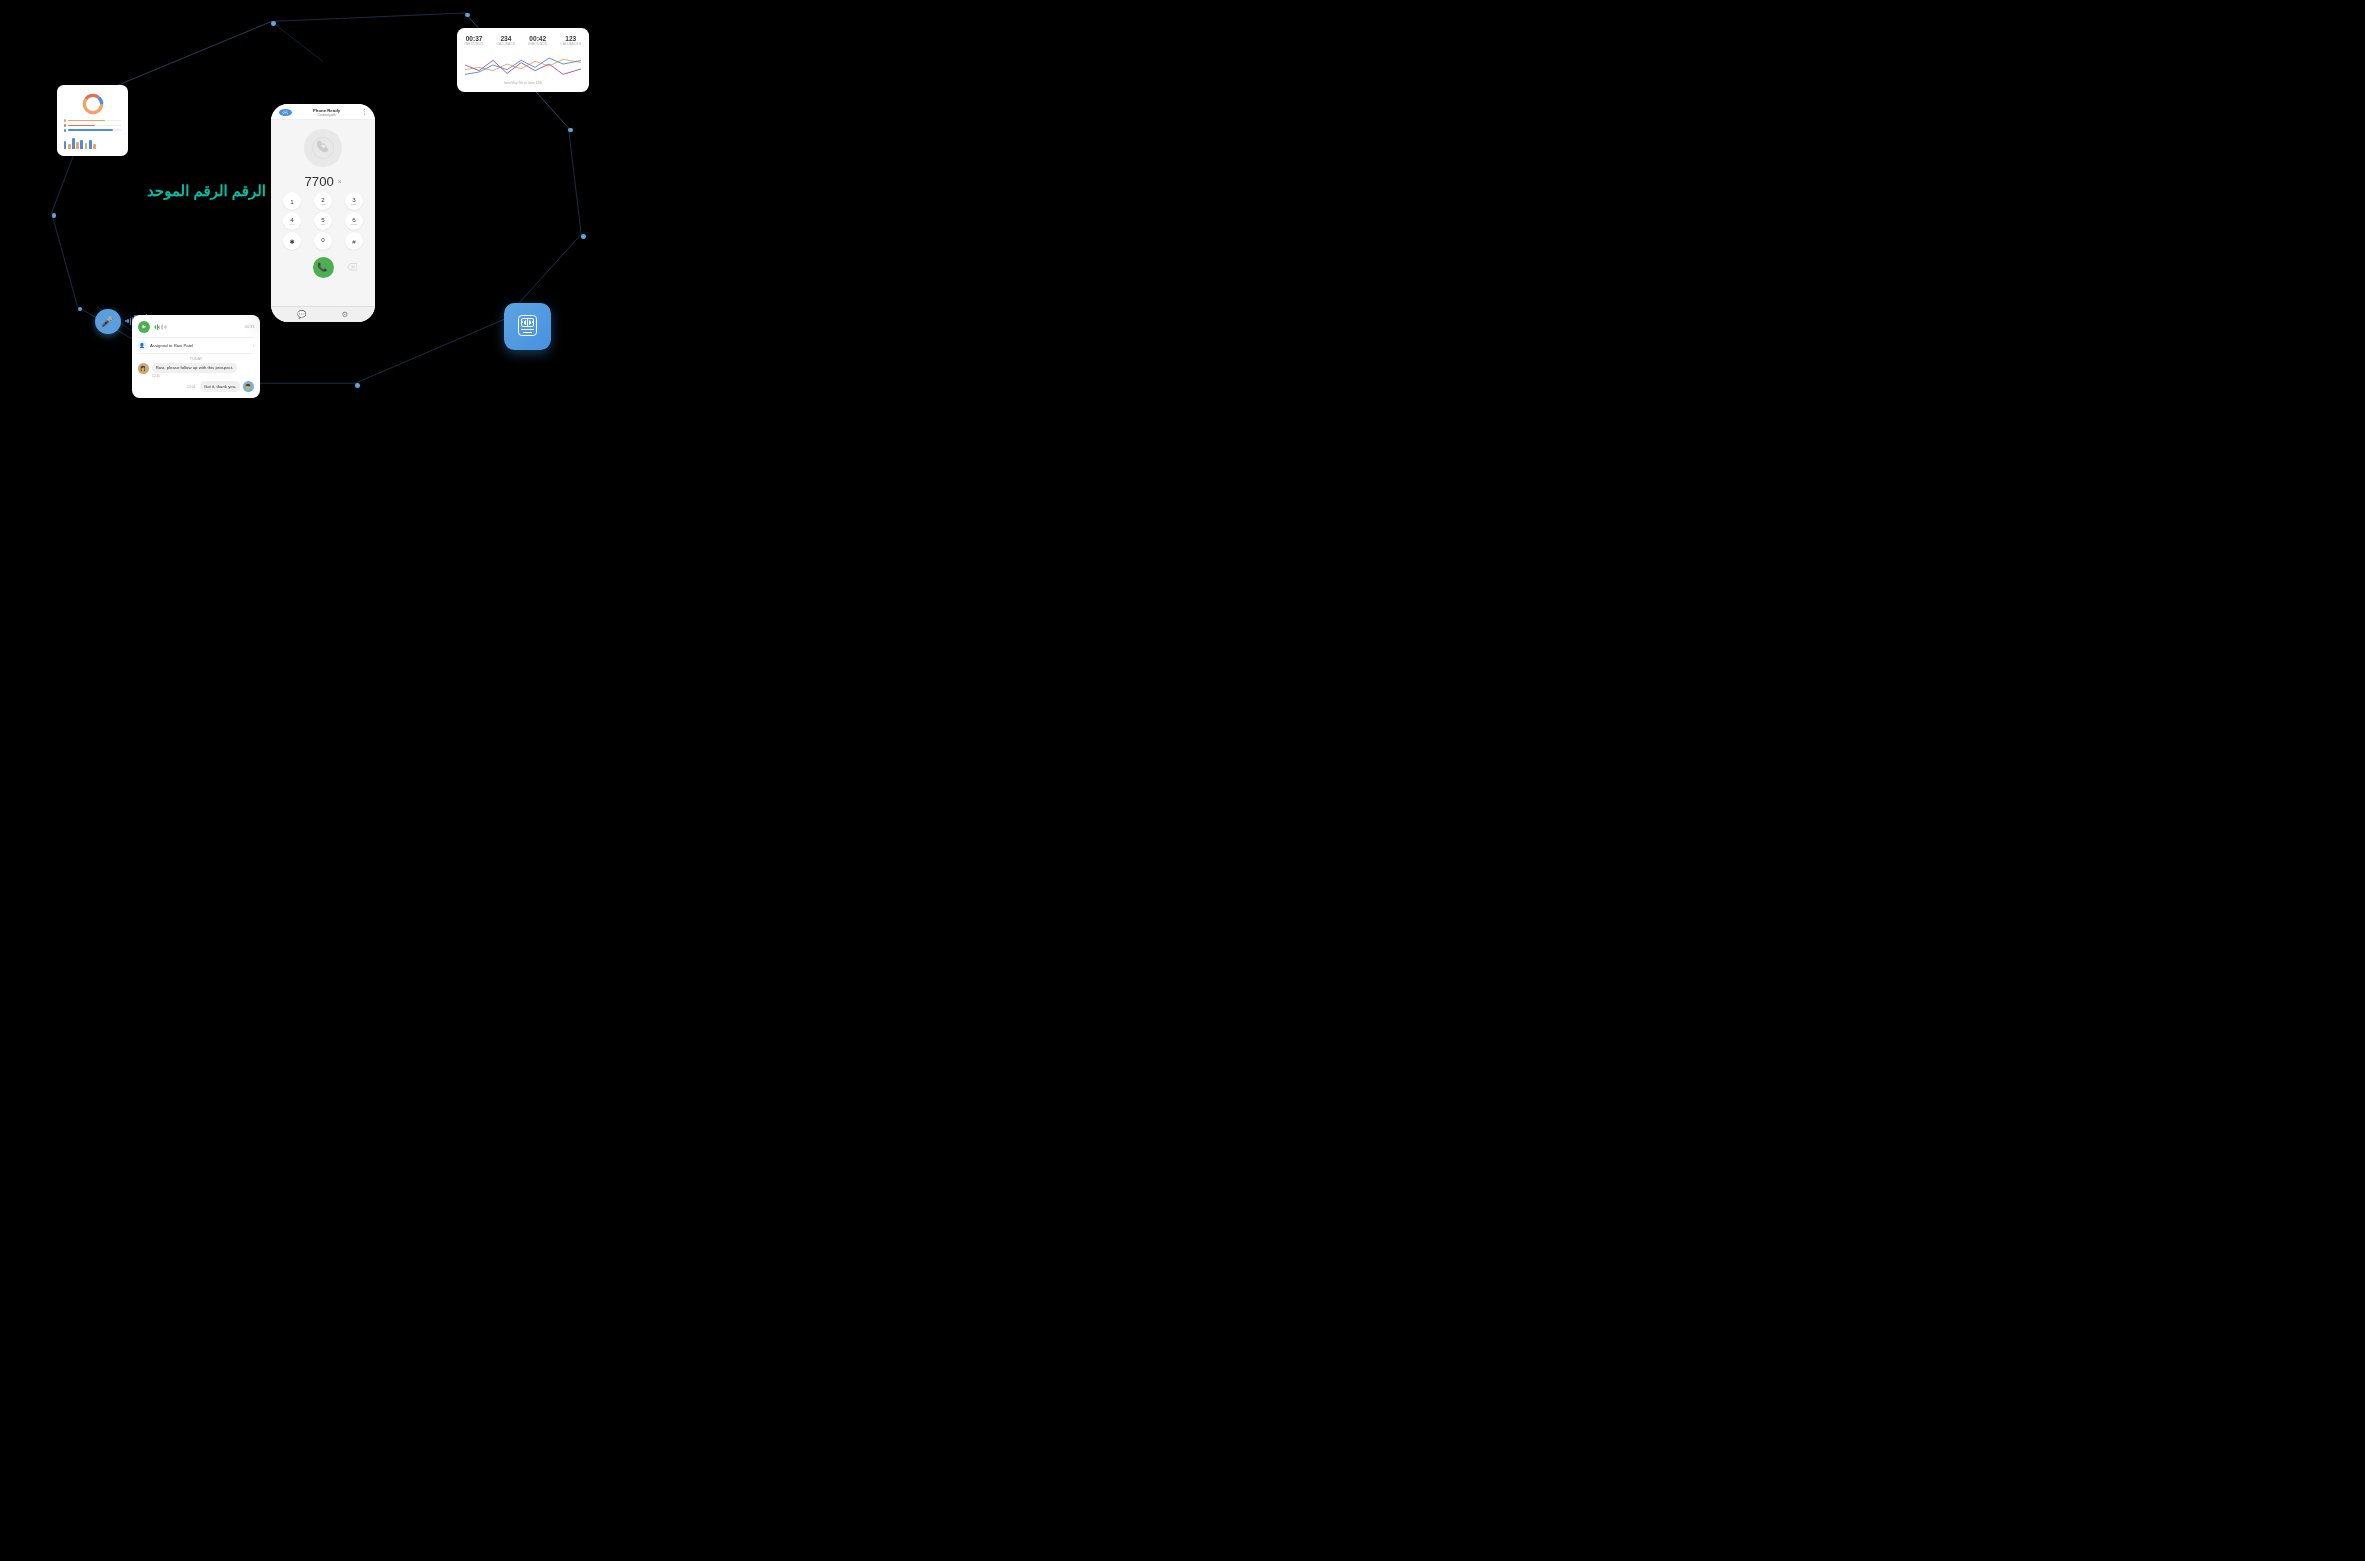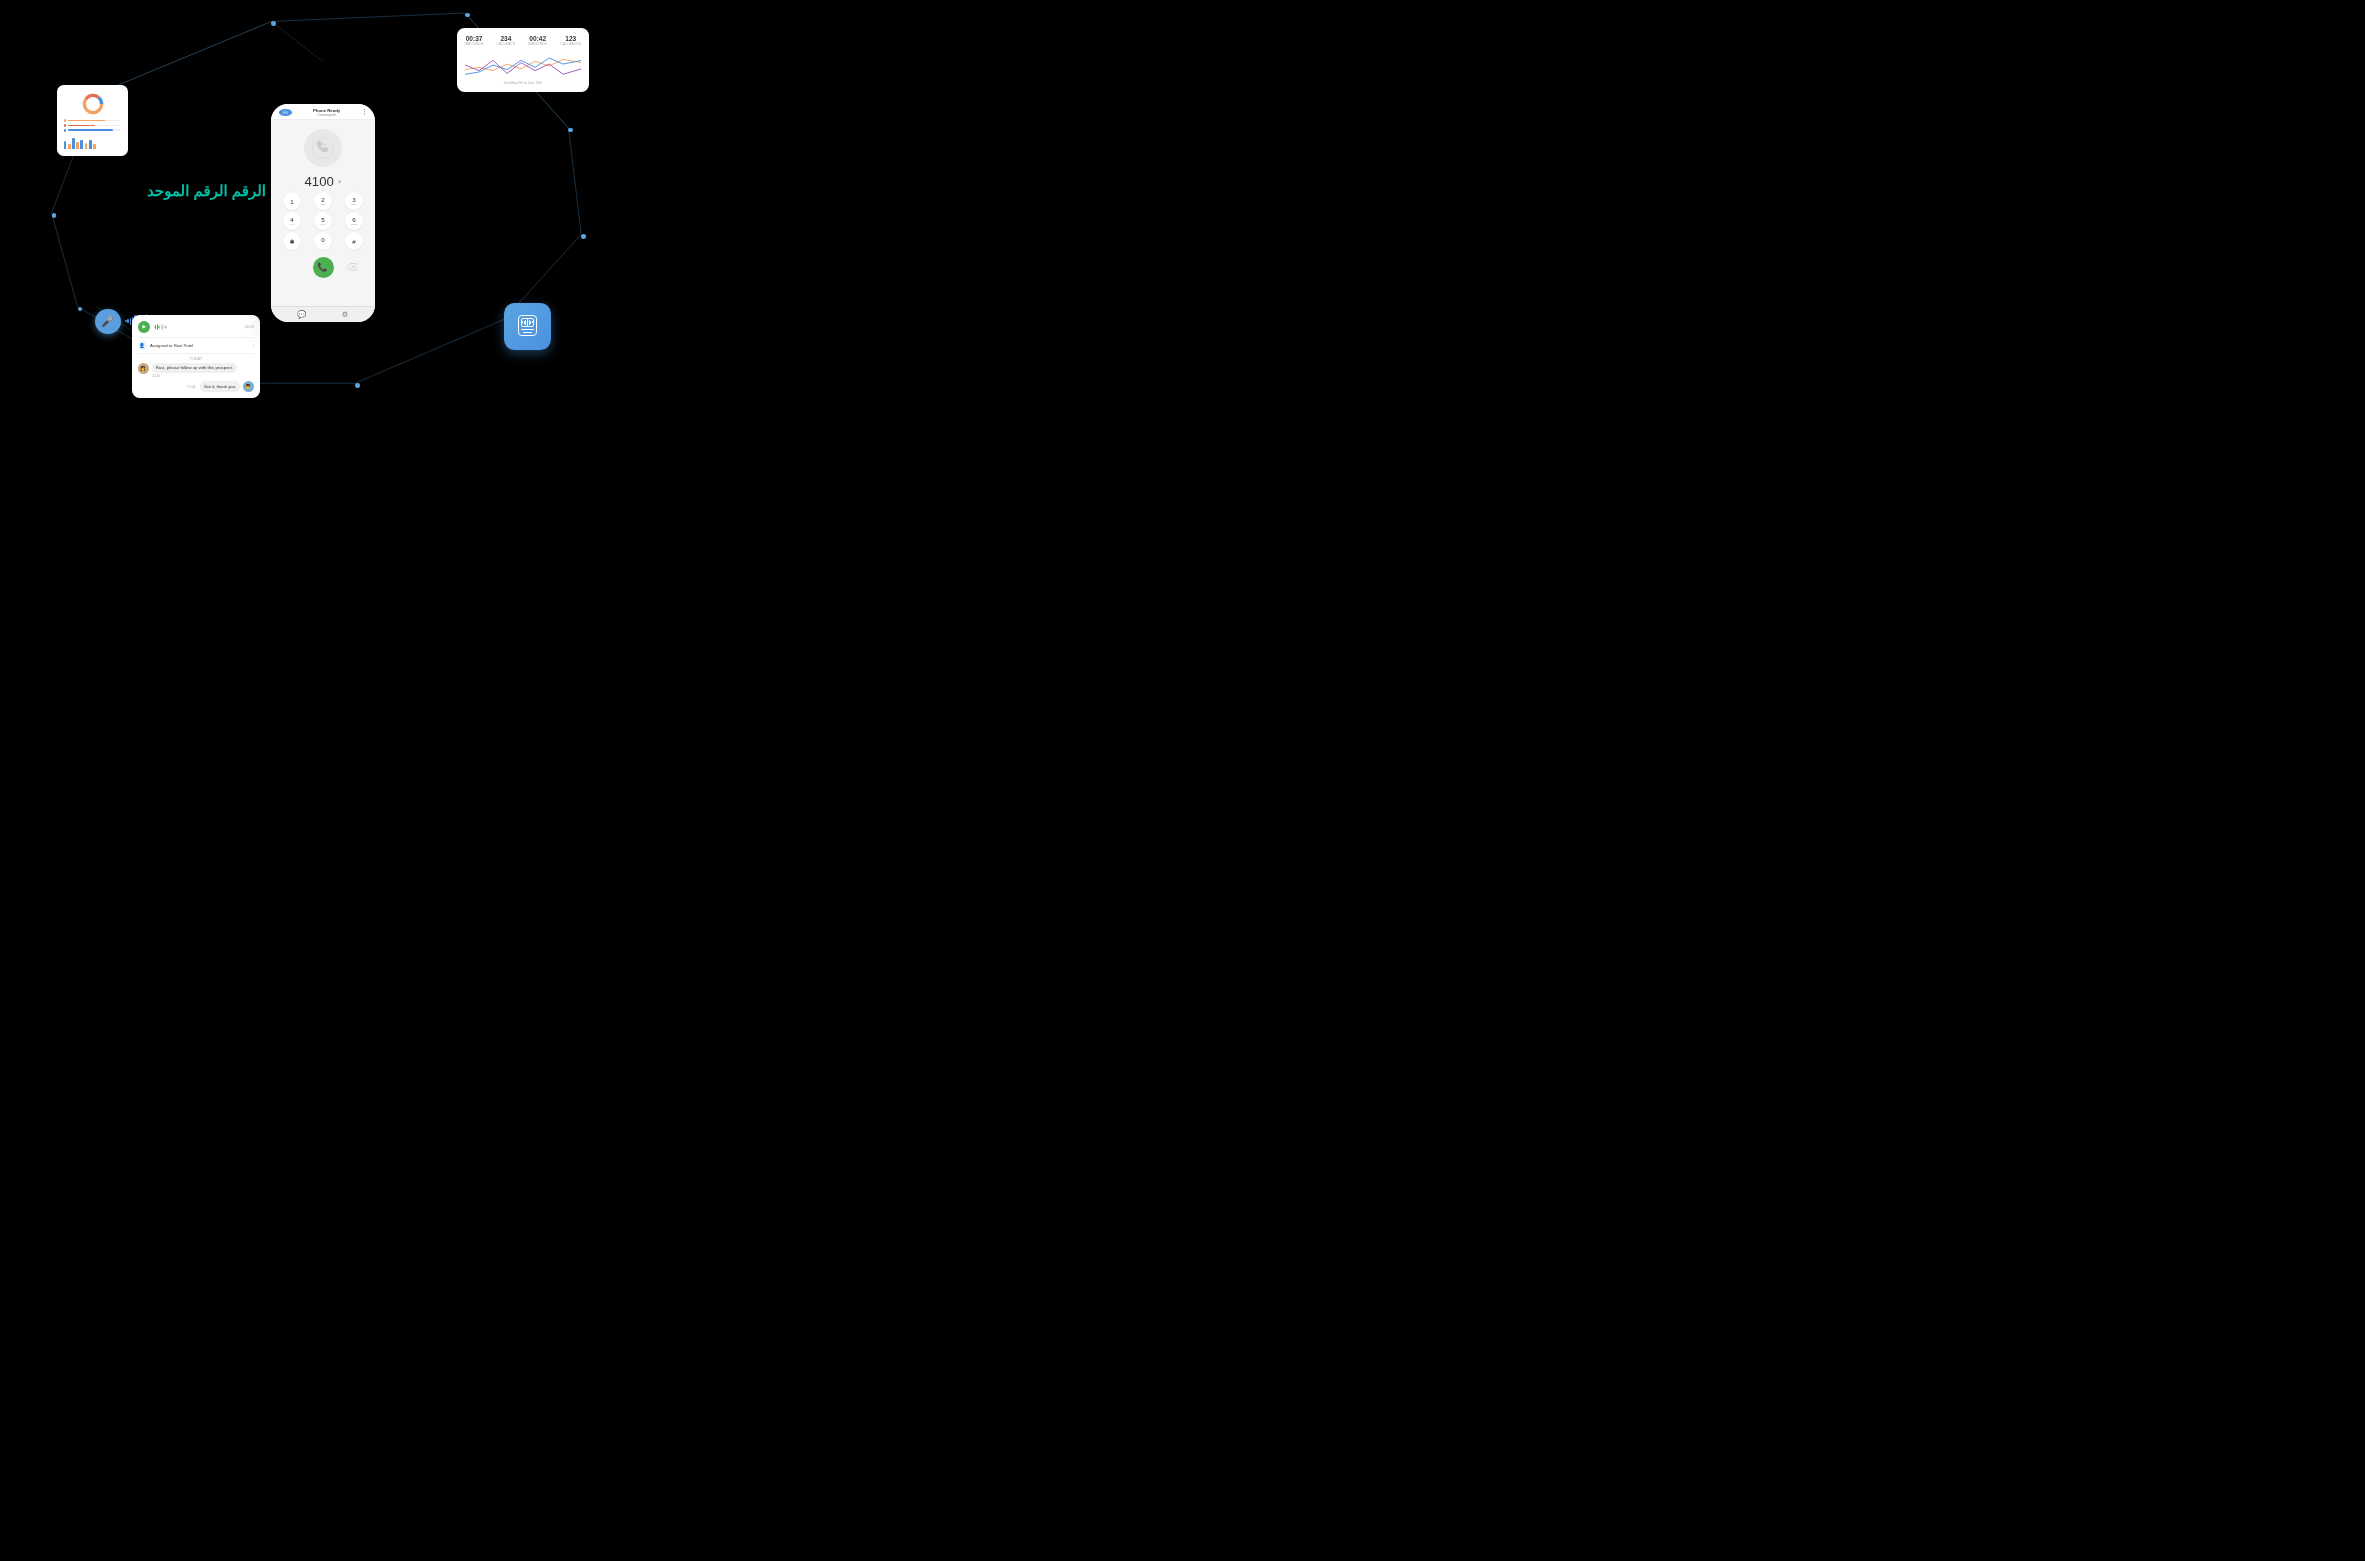--- a/index.html
+++ b/index.html
@@ -687,21 +687,21 @@
     <div class="phone-icon-circle">
       <svg width="24" height="24" viewBox="0 0 50 50" fill="none">
         <path d="M15 10C16 9 18 9 19 10L22 13C23 14 23 16 22 17L20 19C21.5 22 23.5 24 26.5 25.5L28.5 23.5C29.5 22.5 31.5 22.5 32.5 23.5L35.5 26.5C36.5 27.5 36.5 29.5 35.5 30.5L33.5 32.5C30 36 21 33 16 26C11 19 11.5 13.5 15 10Z" fill="#ccc"></path>
         <circle cx="25" cy="25" r="22" stroke="#ddd" stroke-width="2" fill="none"></circle>
         <path d="M20 18 Q25 14 30 18" stroke="#ccc" stroke-width="1.5" fill="none"></path>
         <path d="M18 22 Q25 12 32 22" stroke="#ccc" stroke-width="1.5" fill="none"></path>
       </svg>
     </div>
 
     <div class="phone-number-display">
-      <span>4100</span>
+      <span>7700</span>
       <span class="close-x">×</span>
     </div>
 
     <div class="dialpad">
       <div class="dialpad-key">
         <span class="num">1</span>
       </div>
       <div class="dialpad-key">
         <span class="num">2</span>
         <span class="letters">ABC</span>

